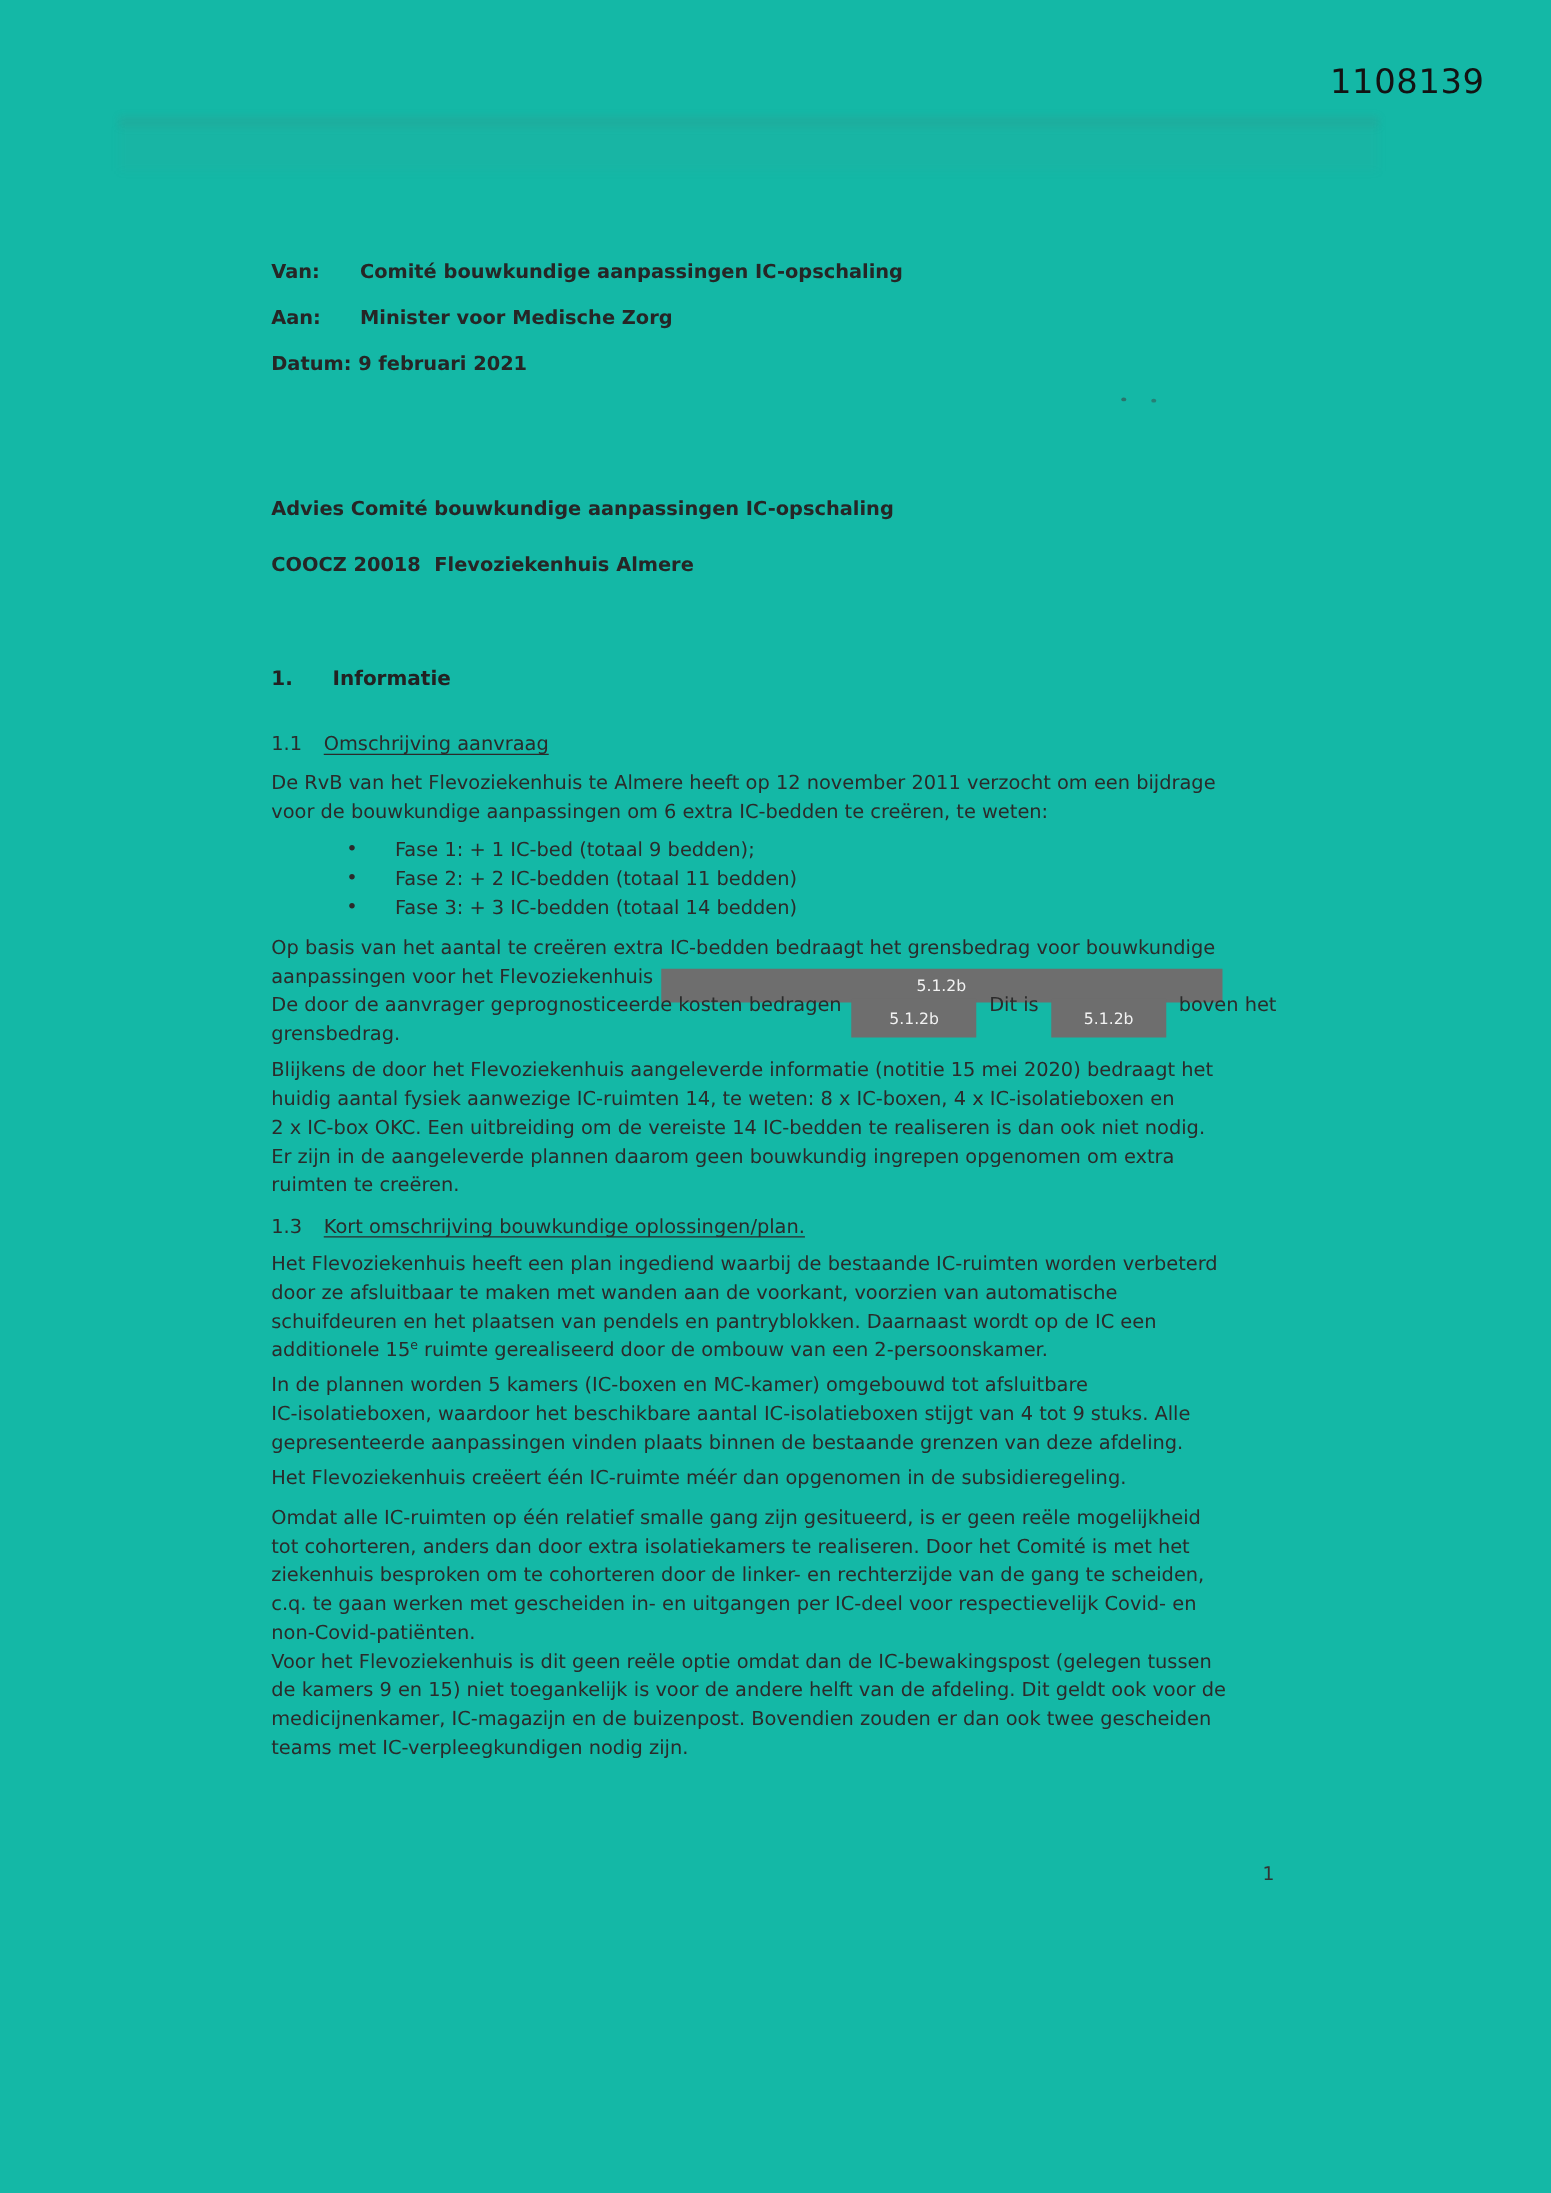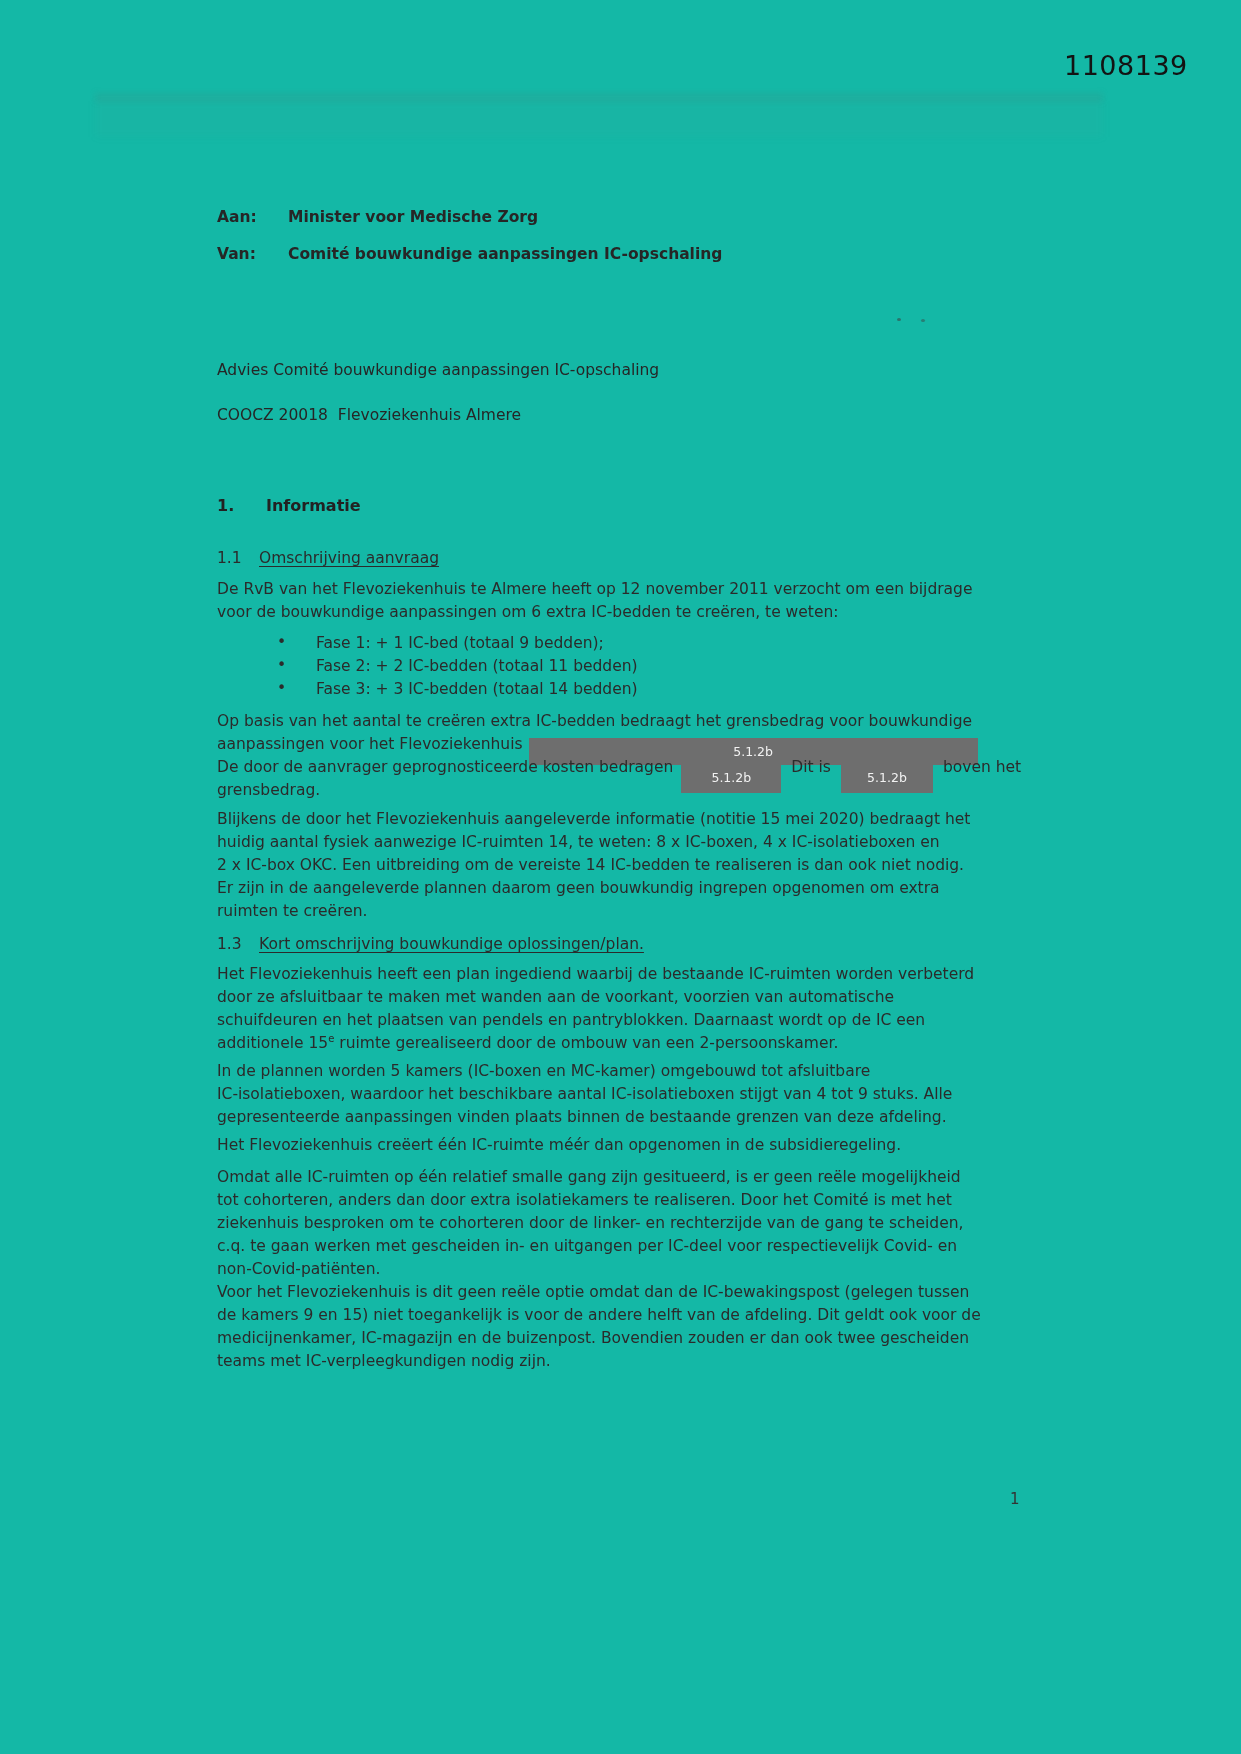--- a/index.html
+++ b/index.html
@@ -19,21 +19,21 @@
     background:rgba(60,60,60,0.55);box-shadow:24px 1px 0 0 rgba(60,60,60,0.45);}
 
   .docnum{position:absolute;top:50px;left:1064px;font-size:27px;color:#131313;letter-spacing:0.5px;}
 
   .content{position:absolute;left:217px;top:206px;width:802px;font-size:15.5px;line-height:23px;}
 
   .meta-row{font-weight:bold;color:#262626;}
   .meta-row + .meta-row{margin-top:14px;}
   .meta-label{display:inline-block;width:71px;}
 
-  .title{font-weight:normal;color:#262626;}
+  .title{font-weight:bold;color:#262626;}
   #t-advies{margin-top:93px;}
   #t-coocz{margin-top:22px;white-space:pre;}
 
   .h2{margin-top:67px;font-weight:bold;font-size:16px;color:#222;}
   .h2 .num{display:inline-block;width:49px;}
 
   .h3{margin-top:30px;color:#2b2b2b;}
   .h3 .num{display:inline-block;width:42px;}
   .h3 .t{text-decoration:underline;text-underline-offset:3px;}
 
@@ -72,25 +72,26 @@
   <div class="scan-band"></div>
   <div class="scan-band2"></div>
   <div class="specks"></div>
 
   <div class="docnum">1108139</div>
 
   <div class="content">
 
     <div class="meta">
       <div class="meta-row">
+        <span class="meta-label">Van:</span><span>Comité bouwkundige aanpassingen IC-opschaling</span>
+      </div>
+      <div class="meta-row">
         <span class="meta-label">Aan:</span><span>Minister voor Medische Zorg</span>
       </div>
-      <div class="meta-row">
-        <span class="meta-label">Van:</span><span>Comité bouwkundige aanpassingen IC-opschaling</span>
-      </div>
+      <div class="meta-row">Datum: 9 februari 2021</div>
     </div>
 
     <div class="title" id="t-advies">Advies Comité bouwkundige aanpassingen IC-opschaling</div>
     <div class="title" id="t-coocz">COOCZ 20018  Flevoziekenhuis Almere</div>
 
     <div class="h2">
       <span class="num">1.</span><span>Informatie</span>
     </div>
 
     <div class="h3">

